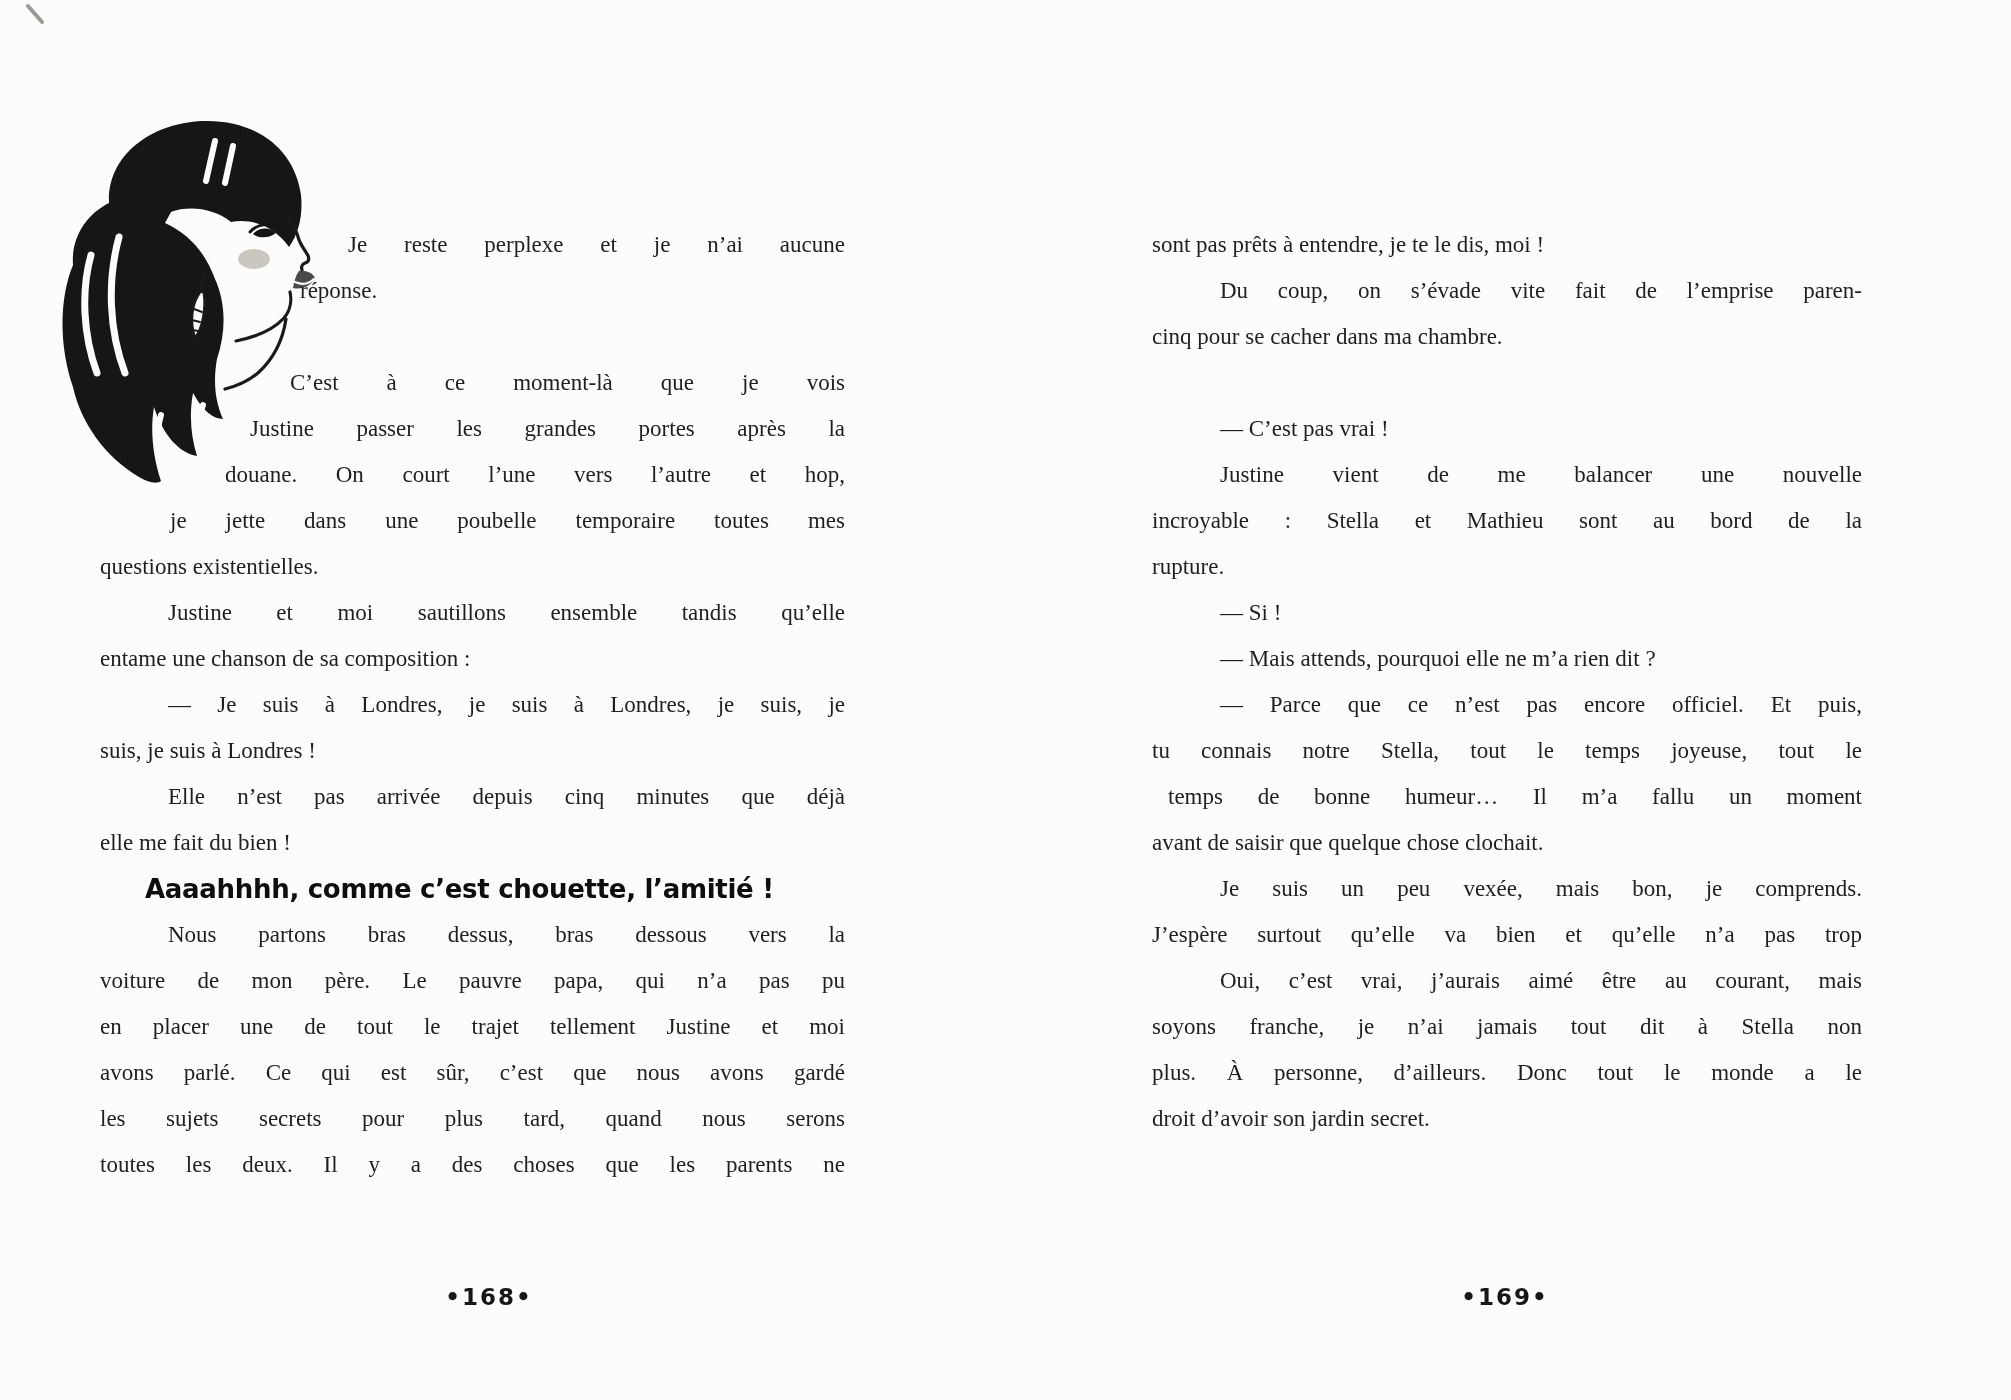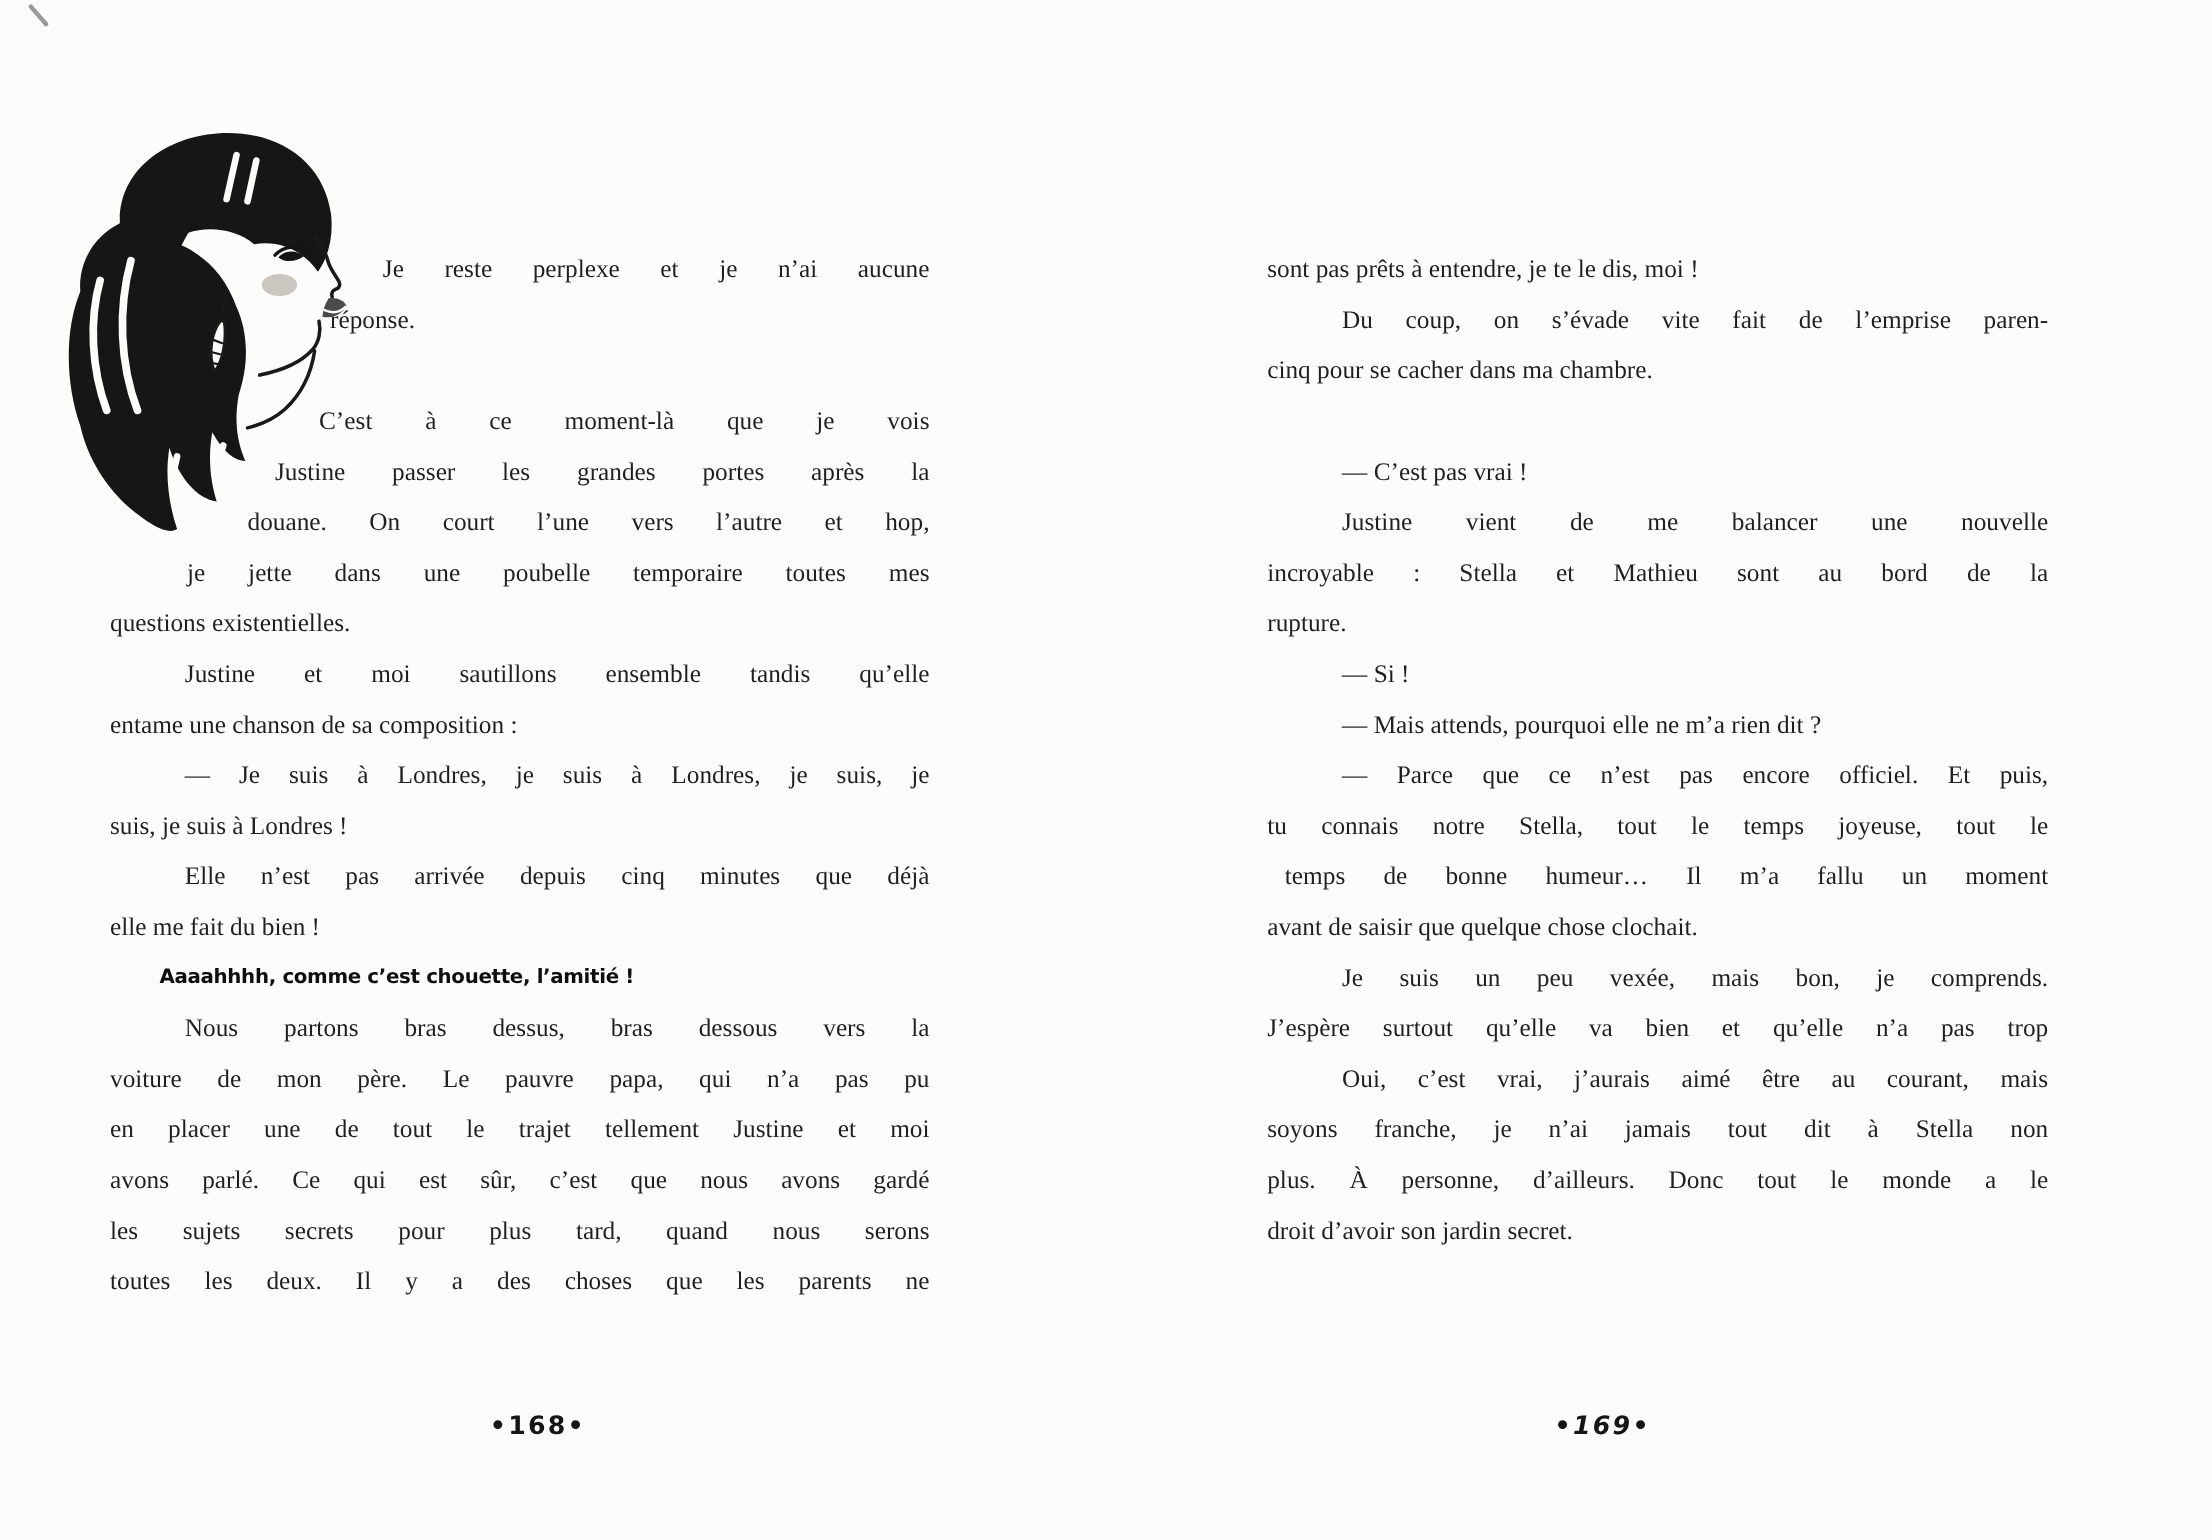--- a/index.html
+++ b/index.html
@@ -12,30 +12,30 @@
   .col{position:absolute;top:222px;}
   .col-left{left:100px;width:745px;}
   .col-right{left:1152px;width:710px;}
   .line{
     height:46px;line-height:46px;font-size:23px;
     text-align:left;white-space:normal;overflow:visible;
   }
   .line.fill{text-align:justify;text-align-last:justify;}
   .line.hand{
     font-family:"DejaVu Sans","Liberation Sans",sans-serif;
-    font-weight:700;font-size:18px;letter-spacing:-0.3px;color:#0e0e0e;
+    font-weight:700;font-size:26px;letter-spacing:-0.3px;color:#0e0e0e;
   }
   .line.gap{height:46px;}
   .pagenum{
     position:absolute;top:1284px;transform:translateX(-50%);
     font-family:"DejaVu Sans","Liberation Sans",sans-serif;
     font-weight:700;font-size:23px;letter-spacing:2px;color:#161616;
   }
   .pagenum-left{left:489px;}
-  .pagenum-right{left:1457px;font-style:italic;}
+  .pagenum-right{left:1505px;}
   .illus{position:absolute;left:55px;top:115px;width:300px;height:380px;}
   .speck{position:absolute;left:22px;top:2px;width:30px;height:26px;}
 </style>
 </head>
 <body>
 
 <div class="sheet">
 
   <svg class="speck" viewBox="0 0 30 26">
     <path d="M6,4 L20,20" stroke="#9a9a96" stroke-width="4" stroke-linecap="round" fill="none"></path>

